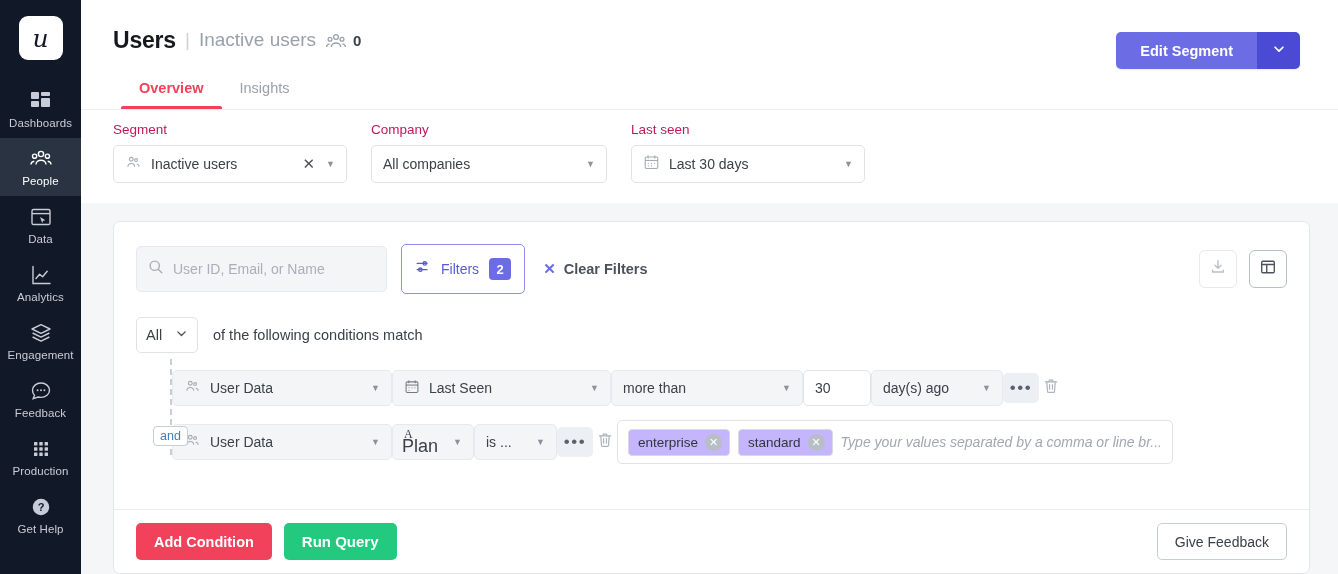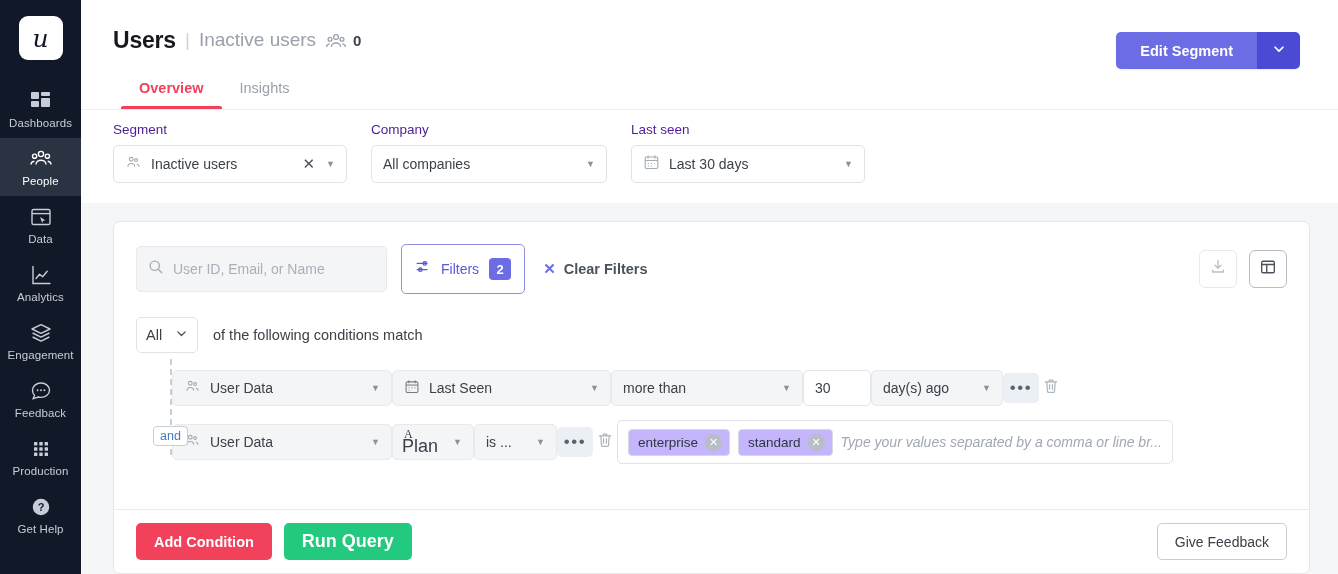--- a/index.html
+++ b/index.html
@@ -79,21 +79,21 @@
     content: ""; position: absolute; left: 0; right: 0; bottom: 0;
     height: 3px; background: #f2415a; border-radius: 2px 2px 0 0;
   }
 
   
   .filterbar {
     background: #ffffff; padding: 12px 32px 20px 32px;
     display: flex; gap: 24px;
     border-top: 1px solid #eceef1;
   }
-  .fld-label { font-size: 13.5px; color: #4c1d95; margin-bottom: 8px; }
+  .fld-label { font-size: 13.5px; color: #be185d; margin-bottom: 8px; }
   .select-box {
     height: 38px; border: 1px solid #dfe3e8; border-radius: 5px;
     background: #fff; display: flex; align-items: center;
     padding: 0 11px; gap: 9px; cursor: pointer;
     font-size: 14px; color: #3b4149;
   }
   .select-box .spacer { flex: 1; }
   .caret-sm { color: #8a929d; font-size: 9px; line-height: 1; }
   .x-btn { color: #4b525c; font-size: 15px; cursor: pointer; padding: 0 2px; }
   .w-segment { width: 234px; }
@@ -226,21 +226,21 @@
     padding: 13px 22px; display: flex; align-items: flex-start;
   }
   .btn-add {
     background: #f2415a; color: #fff; border: none; border-radius: 5px;
     height: 37px; padding: 0 18px; font-family: inherit;
     font-size: 14.5px; font-weight: bold; cursor: pointer;
   }
   .btn-run {
     background: #22c97e; color: #fff; border: none; border-radius: 5px;
     height: 37px; padding: 0 18px; font-family: inherit;
-    font-size: 18px; font-weight: bold; cursor: pointer; margin-left: 12px;
+    font-size: 15px; font-weight: bold; cursor: pointer; margin-left: 12px;
   }
   .btn-feedback {
     margin-left: auto; background: #fff; border: 1px solid #c7ccd3;
     border-radius: 5px; height: 37px; padding: 0 17px;
     font-family: inherit; font-size: 14px; color: #3b4149; cursor: pointer;
   }
 </style>
 </head>
 <body>
 

